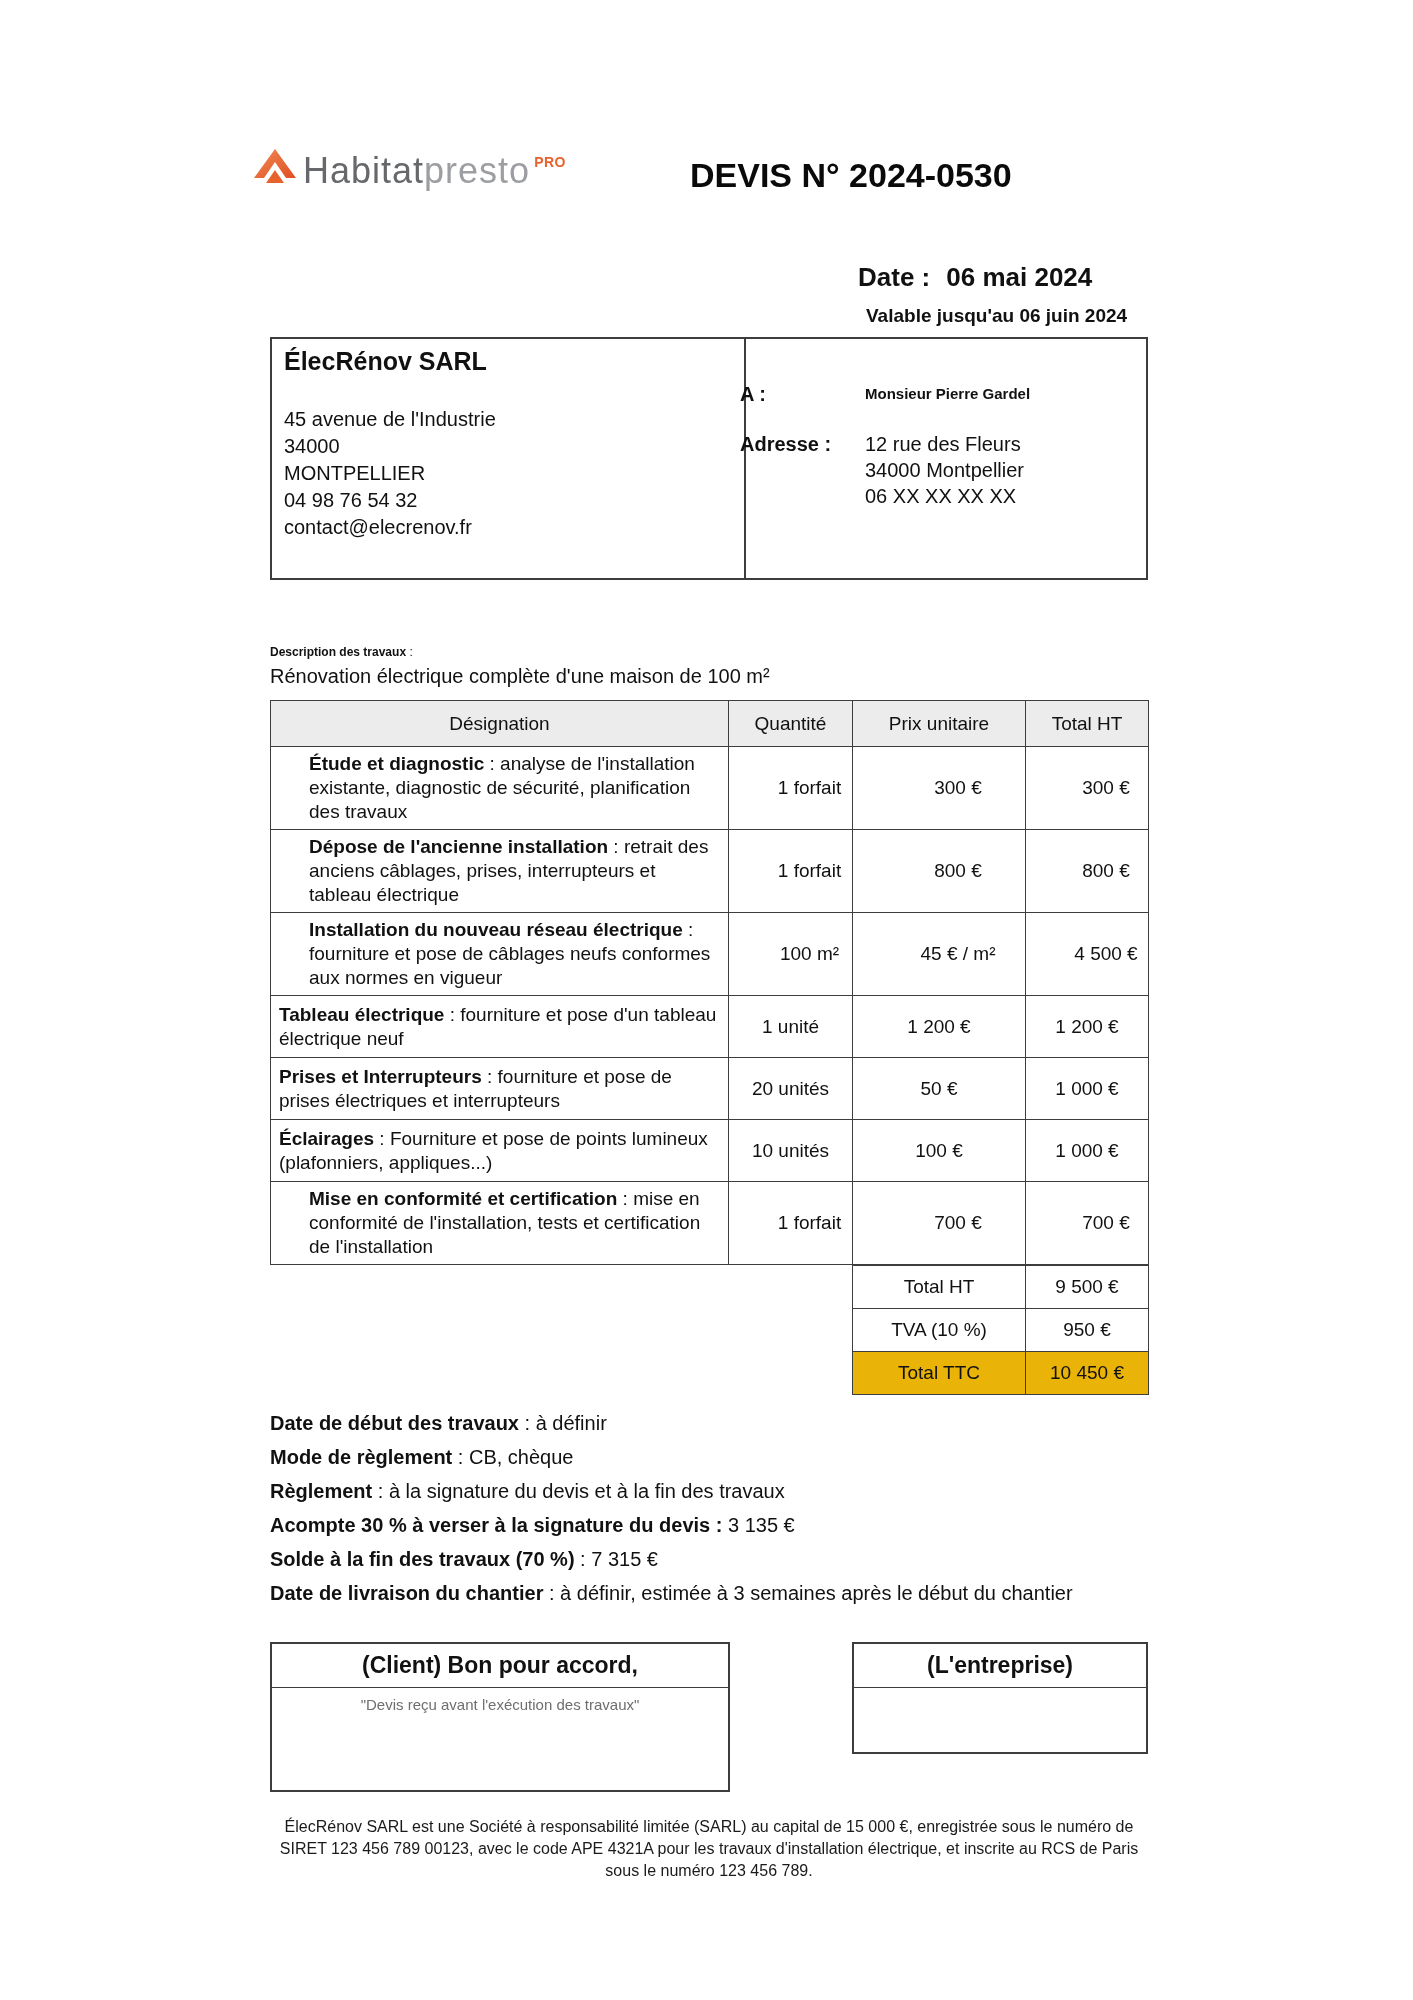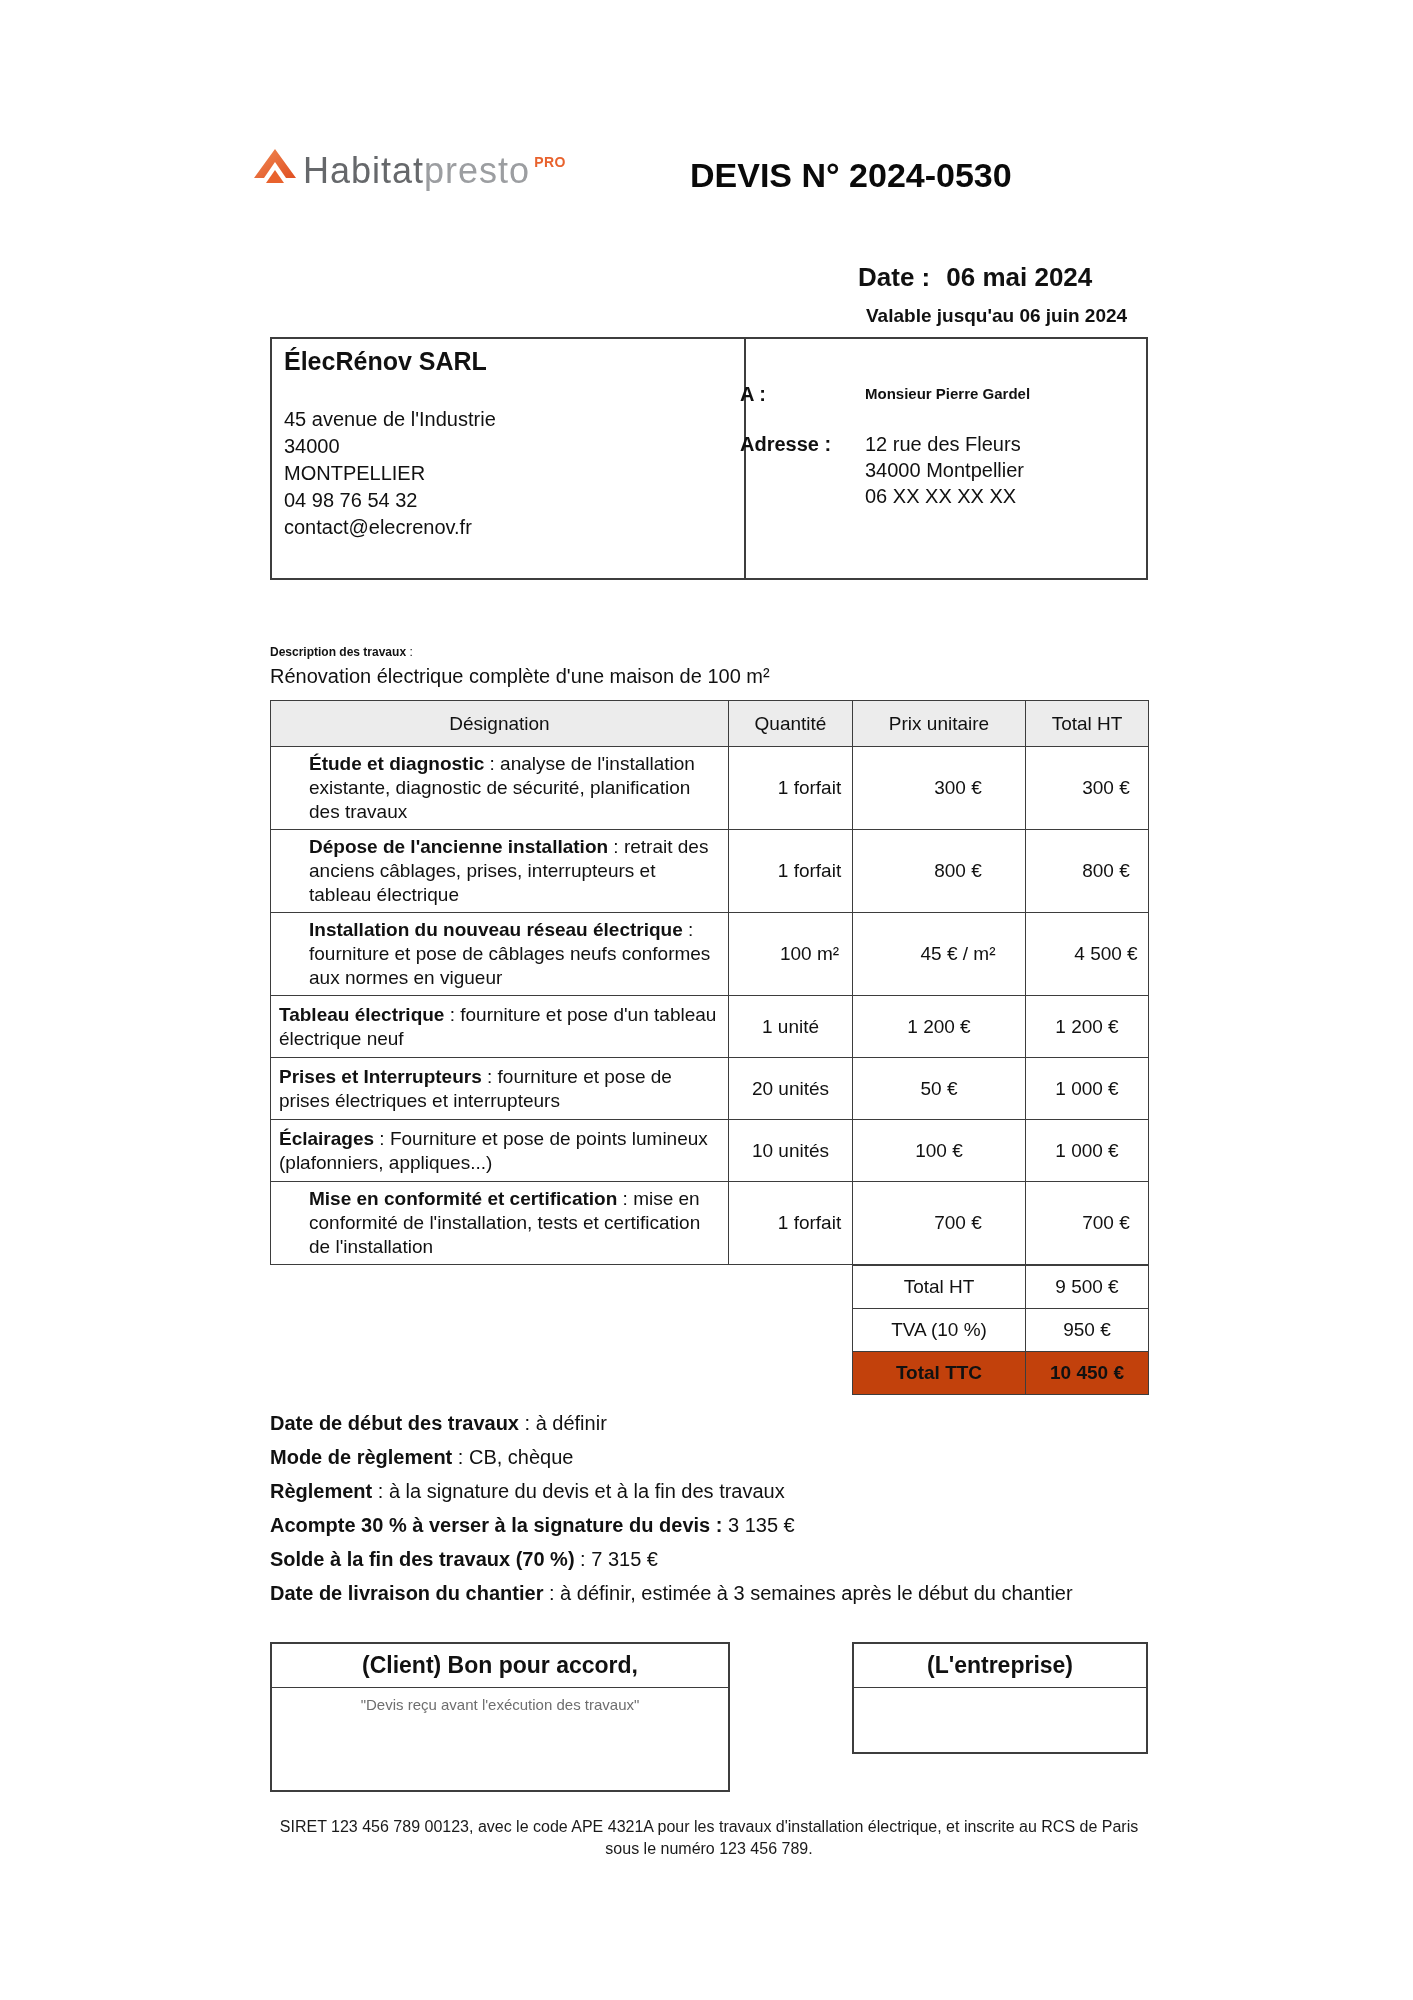--- a/index.html
+++ b/index.html
@@ -59,21 +59,21 @@
   .items td.des { padding:5px 8px; line-height:24px; vertical-align:middle; text-align:left; }
   .items td.num { text-align:center; vertical-align:middle; }
   .items tr.h3 td { height:80px;padding-left:38px; }
   .items tr.h2 td { height:62px; }
 
   .totals { width:296px; margin-left:582px; table-layout:fixed; }
   .totals td { border:1.5px solid #3d3d3d; font-size:19px; height:43px;
                text-align:center; vertical-align:middle; }
   .totals .tcol-l { width:173px; }
   .totals .tcol-r { width:123px; }
-  .totals tr.ttc td { background:#c2410c; font-weight:bold; }
+  .totals tr.ttc td { background:#eab308; font-weight:normal; }
 
   .terms { margin-top:18px; }
   .term { font-size:20px; line-height:21px; margin-bottom:13px; }
   .term b { font-weight:bold; }
 
   .sig-row { margin-top:38px; display:flex; justify-content:space-between; }
   .sig-box { border:2px solid #3d3d3d; }
   .sig-box.client  { width:460px; height:150px; }
   .sig-box.company { width:296px; height:112px; }
   .sig-head { height:44px; border-bottom:1.5px solid #3d3d3d; display:flex;
@@ -233,18 +233,19 @@
       <div class="sig-box client">
         <div class="sig-head">(Client) Bon pour accord,</div>
         <div class="sig-note">"Devis reçu avant l'exécution des travaux"</div>
       </div>
       <div class="sig-box company">
         <div class="sig-head">(L'entreprise)</div>
       </div>
     </div>
 
     <div class="footer">
+      <div>ÉlecRénov SARL est une Société à responsabilité limitée (SARL) au capital de 15 000 €, enregistrée sous le numéro de</div>
       <div>SIRET 123 456 789 00123, avec le code APE 4321A pour les travaux d'installation électrique, et inscrite au RCS de Paris</div>
       <div>sous le numéro 123 456 789.</div>
     </div>
 
   </div>
 </div>
 
 </body></html>

